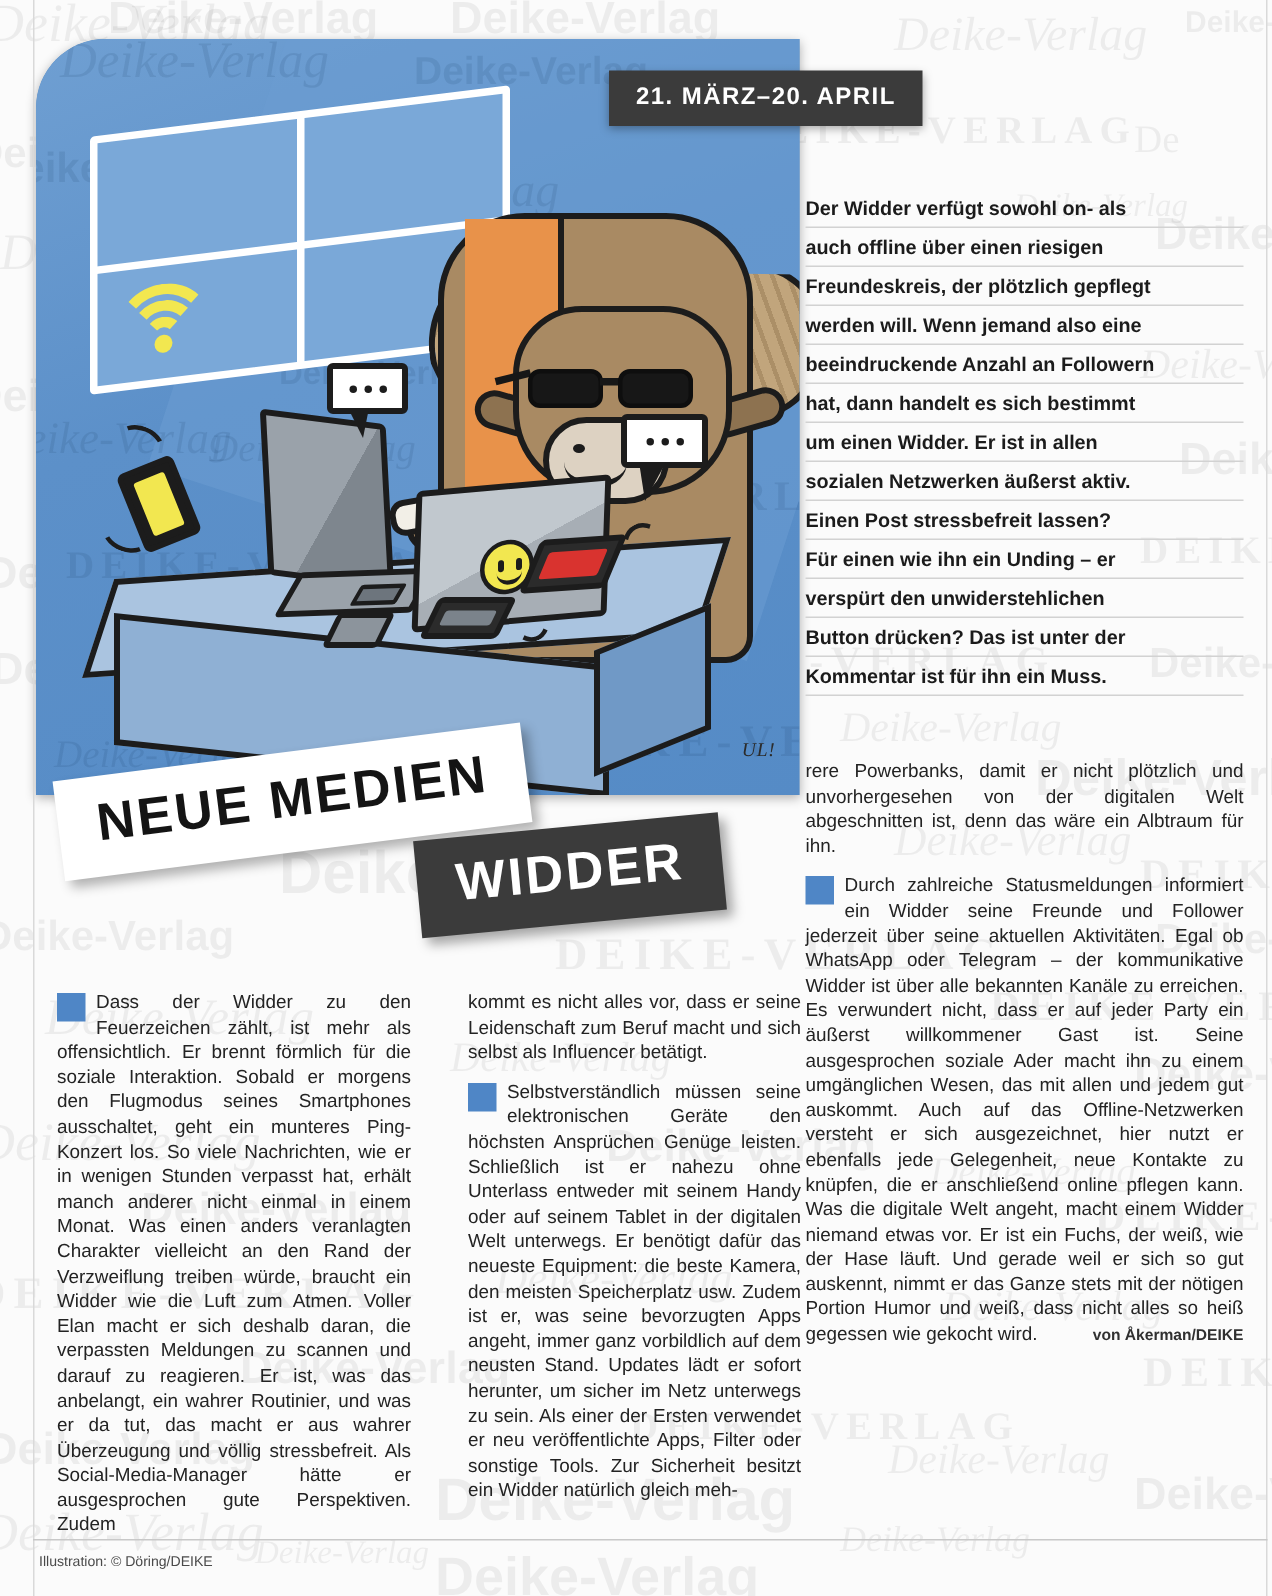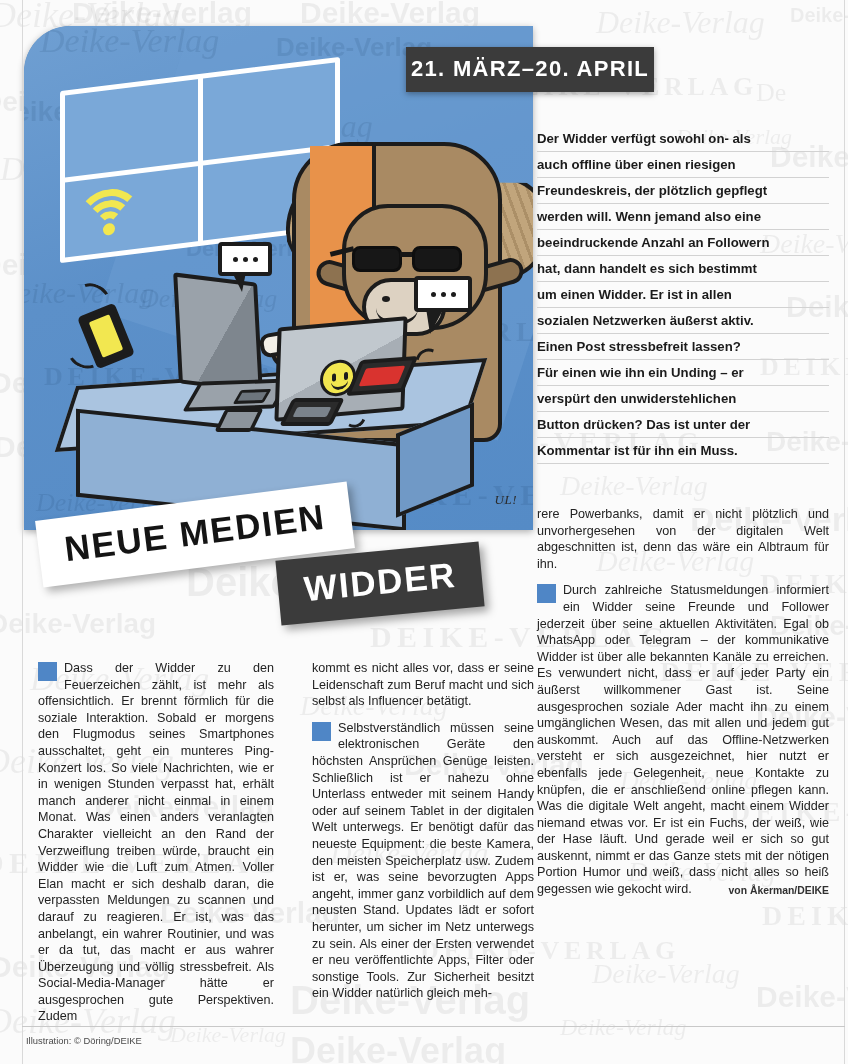--- a/index.html
+++ b/index.html
@@ -252,23 +252,23 @@
   }
 
   
   .ill-wm { position:absolute; inset:0; pointer-events:none; overflow:hidden;}
   .ill-wm .wm { opacity:.10; color:#0a2a4d; }
 
   
   #date-banner{
     position:absolute; left:406px; top:47px; z-index:6;
     background:#3b3b3b; color:#ffffff;
-    padding:9px 5px 10px;
+    padding:9px 18px 10px;
     font-family:"Liberation Sans", sans-serif;
-    font-weight:bold; font-size:22px; letter-spacing:.06em;
+    font-weight:bold; font-size:16px; letter-spacing:.06em;
     box-shadow:0 2px 6px rgba(0,0,0,.35);
   }
 
   
   #title-neue{
     position:absolute; left:38px; top:501px; z-index:7;
     background:#ffffff; color:#141414;
     padding:12px 26px 15px;
     font-family:"Liberation Sans", sans-serif;
     font-weight:bold; font-size:35px; letter-spacing:.05em;

